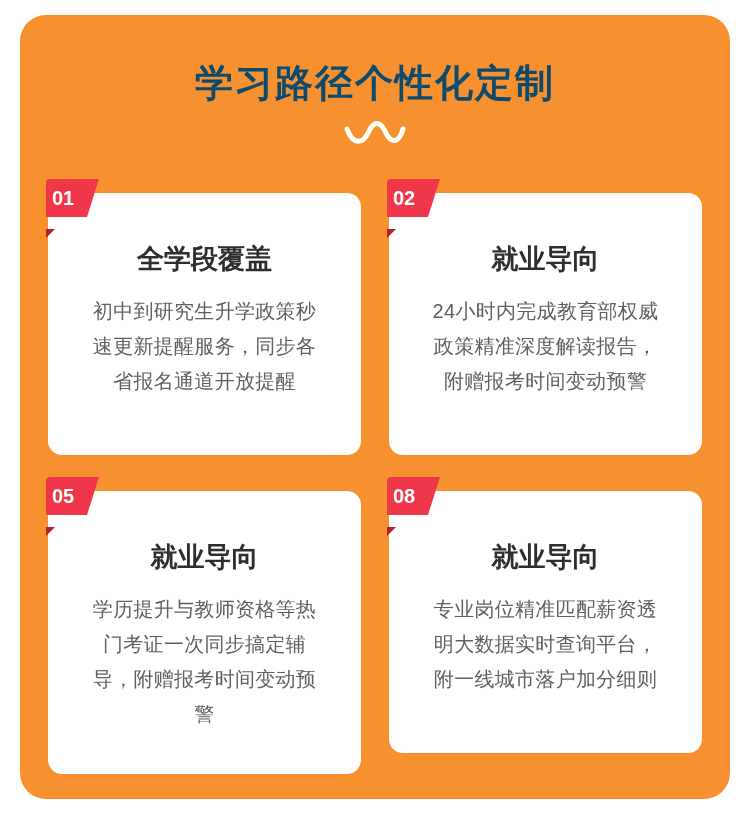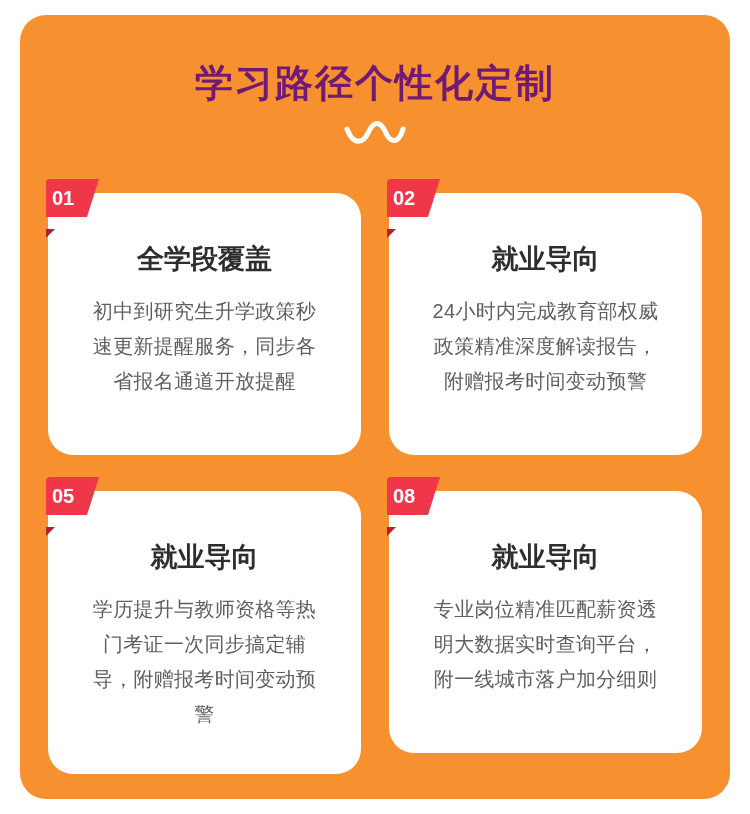--- a/index.html
+++ b/index.html
@@ -23,21 +23,21 @@
     box-sizing: border-box;
     padding: 0;
   }
   .title-block {
     text-align: center;
     padding-top: 46px;
   }
   .main-title {
     font-size: 38px;
     font-weight: bold;
-    color: #701a75;
+    color: #0c4a6e;
     letter-spacing: 2px;
     line-height: 1.2;
     margin: 0;
   }
   .wave {
     margin: 14px auto 0;
     width: 64px;
     height: 26px;
   }
   .cards {
@@ -78,21 +78,21 @@
     left: -2px;
     top: 36px;
     width: 0;
     height: 0;
     border-left: 9px solid #b51f30;
     border-bottom: 9px solid transparent;
     z-index: 2;
   }
   .card {
     background: #ffffff;
-    border-radius: 25px;
+    border-radius: 14px;
     padding: 44px 22px 26px 22px;
     box-sizing: border-box;
     min-height: 262px;
     text-align: center;
     position: relative;
     z-index: 1;
   }
   .card-title {
     font-size: 27px;
     font-weight: bold;

